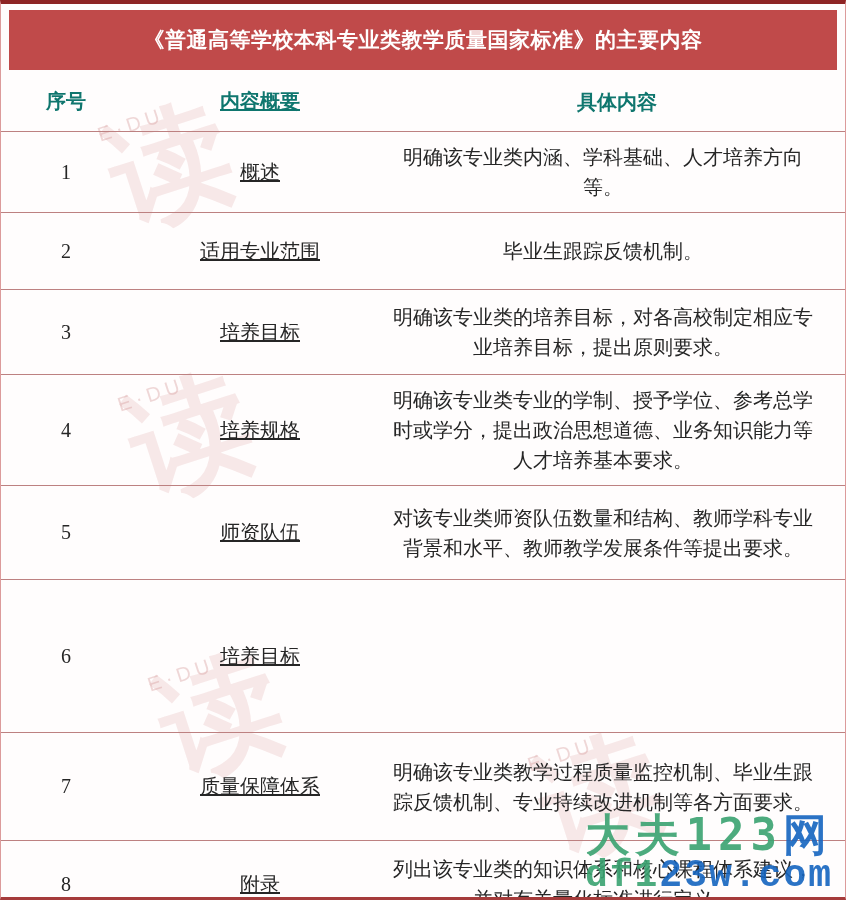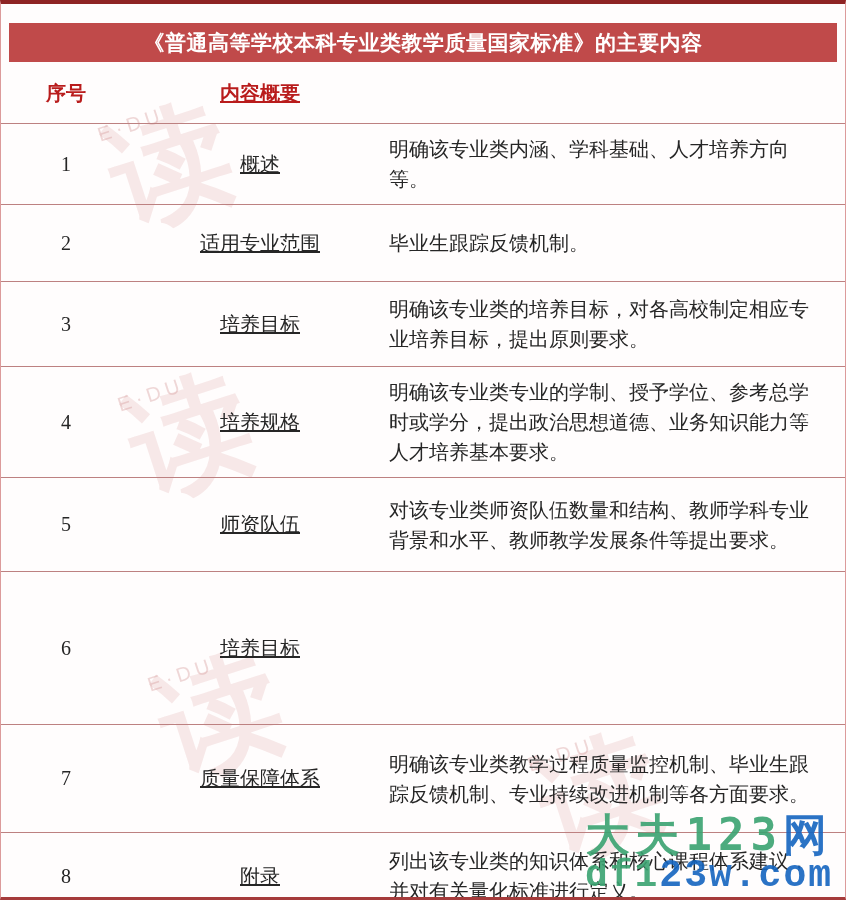--- a/index.html
+++ b/index.html
@@ -41,22 +41,22 @@
   .wm .wm-char {
     display: block;
     font-size: 120px;
     font-weight: bold;
     color: rgba(210, 140, 140, 0.18);
   }
   
   .content { position: relative; z-index: 1; }
 
   .title-bar {
-    height: 39px;
-    margin: 19px 8px 2px 8px;
+    height: 60px;
+    margin: 6px 8px 2px 8px;
     background: #c04a4a;
     display: flex;
     align-items: center;
     justify-content: center;
   }
   .title-bar span {
     color: #ffffff;
     font-family: "Liberation Sans", sans-serif;
     font-weight: bold;
     font-size: 21px;
@@ -67,33 +67,33 @@
     display: grid;
     grid-template-columns: 130px 258px 1fr;
     align-items: center;
     box-sizing: border-box;
   }
   .row + .row { border-top: 1px solid #bd8181; }
   .row.head { min-height: 59px; }
   .c1 { text-align: center; font-size: 20px; color: #262626; }
   .c2 { text-align: center; font-size: 20px; color: #262626; text-decoration: underline; }
   .c3 {
-    text-align: left;
+    text-align: center;
     font-size: 20px;
     color: #262626;
     line-height: 30px;
     padding-right: 28px;
     padding-top: 10px;
     padding-bottom: 10px;
     box-sizing: border-box;
   }
   .head .c1, .head .c2, .head .c3 {
     font-weight: bold;
     font-size: 20px;
-    color: #b91c1c;
+    color: #0f766e;
     text-align: center;
     padding: 0;
   }
   .r1 { min-height: 68px; }
   .r2 { min-height: 77px; }
   .r3 { min-height: 85px; }
   .r4 { min-height: 110px; }
   .r5 { min-height: 94px; }
   .r6 { min-height: 153px; }
   .r7 { min-height: 108px; }
@@ -142,20 +142,21 @@
   <div class="content">
     <div class="title-bar">
       <span>《普通高等学校本科专业类教学质量国家标准》的主要内容</span>
     </div>
 
     <div class="table">
 
       <div class="row head">
         <div class="c1">序号</div>
         <div class="c2">内容概要</div>
+        <div class="c3">具体内容</div>
       </div>
 
       <div class="row r1">
         <div class="c1">1</div>
         <div class="c2">概述</div>
         <div class="c3">明确该专业类内涵、学科基础、人才培养方向等。</div>
       </div>
 
       <div class="row r2">
         <div class="c1">2</div>

